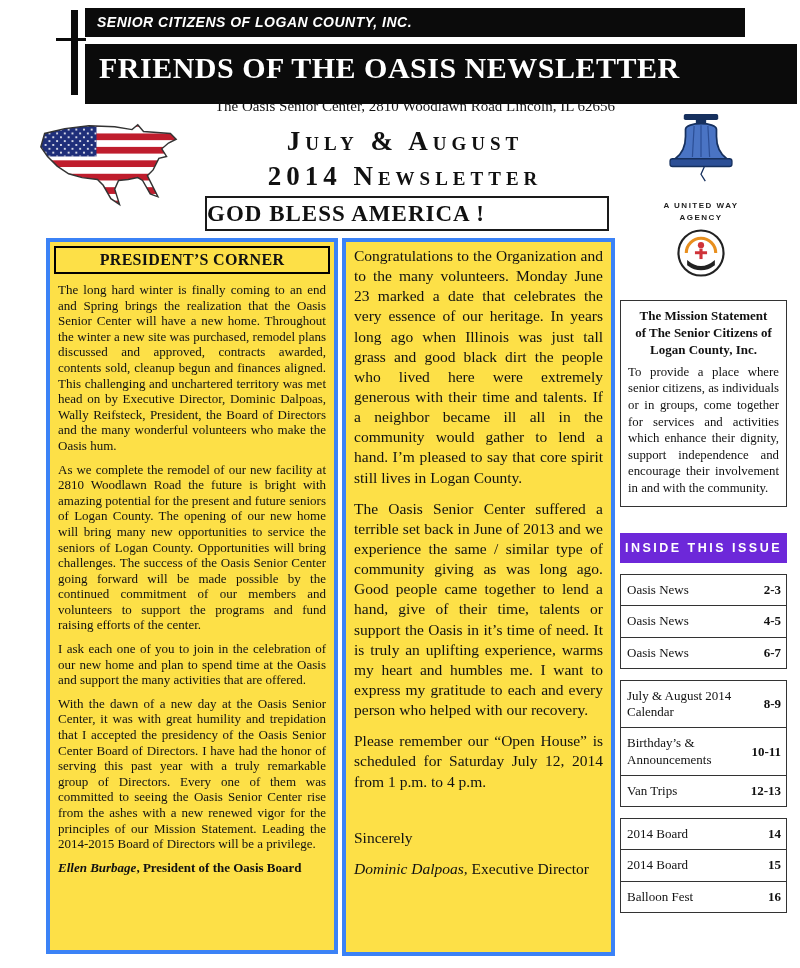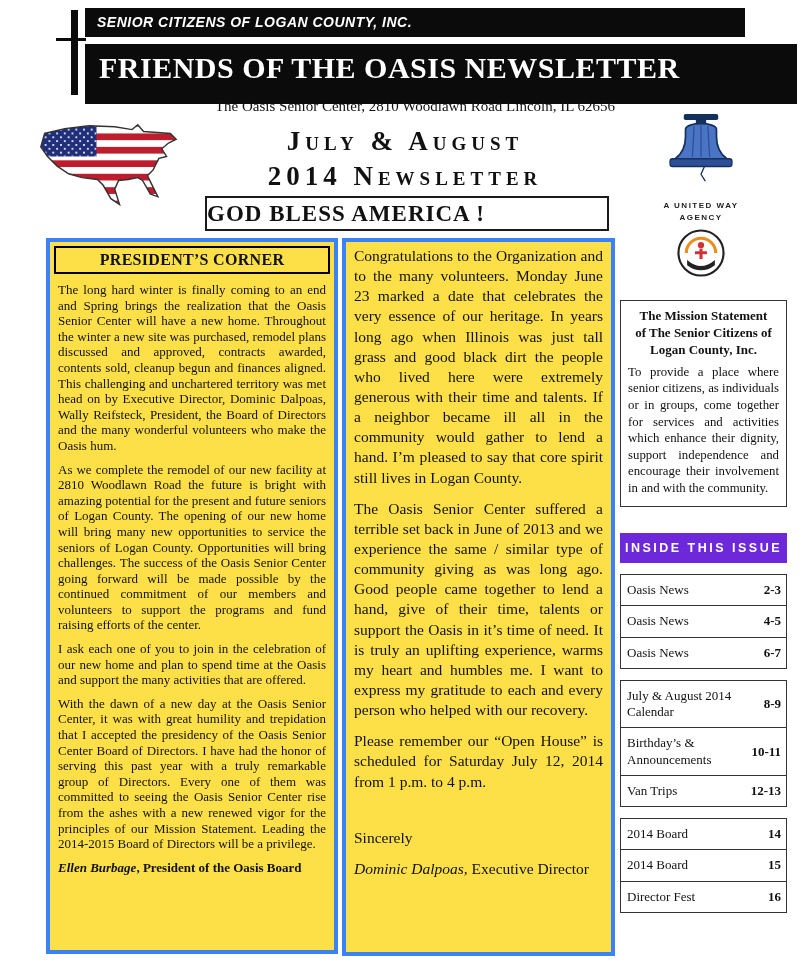--- a/index.html
+++ b/index.html
@@ -197,18 +197,18 @@
     </div>
     <div class="toc-row gap">
       <span class="toc-label">2014 Board</span>
       <span class="toc-pages">14</span>
     </div>
     <div class="toc-row">
       <span class="toc-label">2014 Board</span>
       <span class="toc-pages">15</span>
     </div>
     <div class="toc-row">
-      <span class="toc-label">Director Fest</span>
+      <span class="toc-label">Balloon Fest</span>
       <span class="toc-pages">16</span>
     </div>
   </div>
 
 </div>
 
 </body></html>

